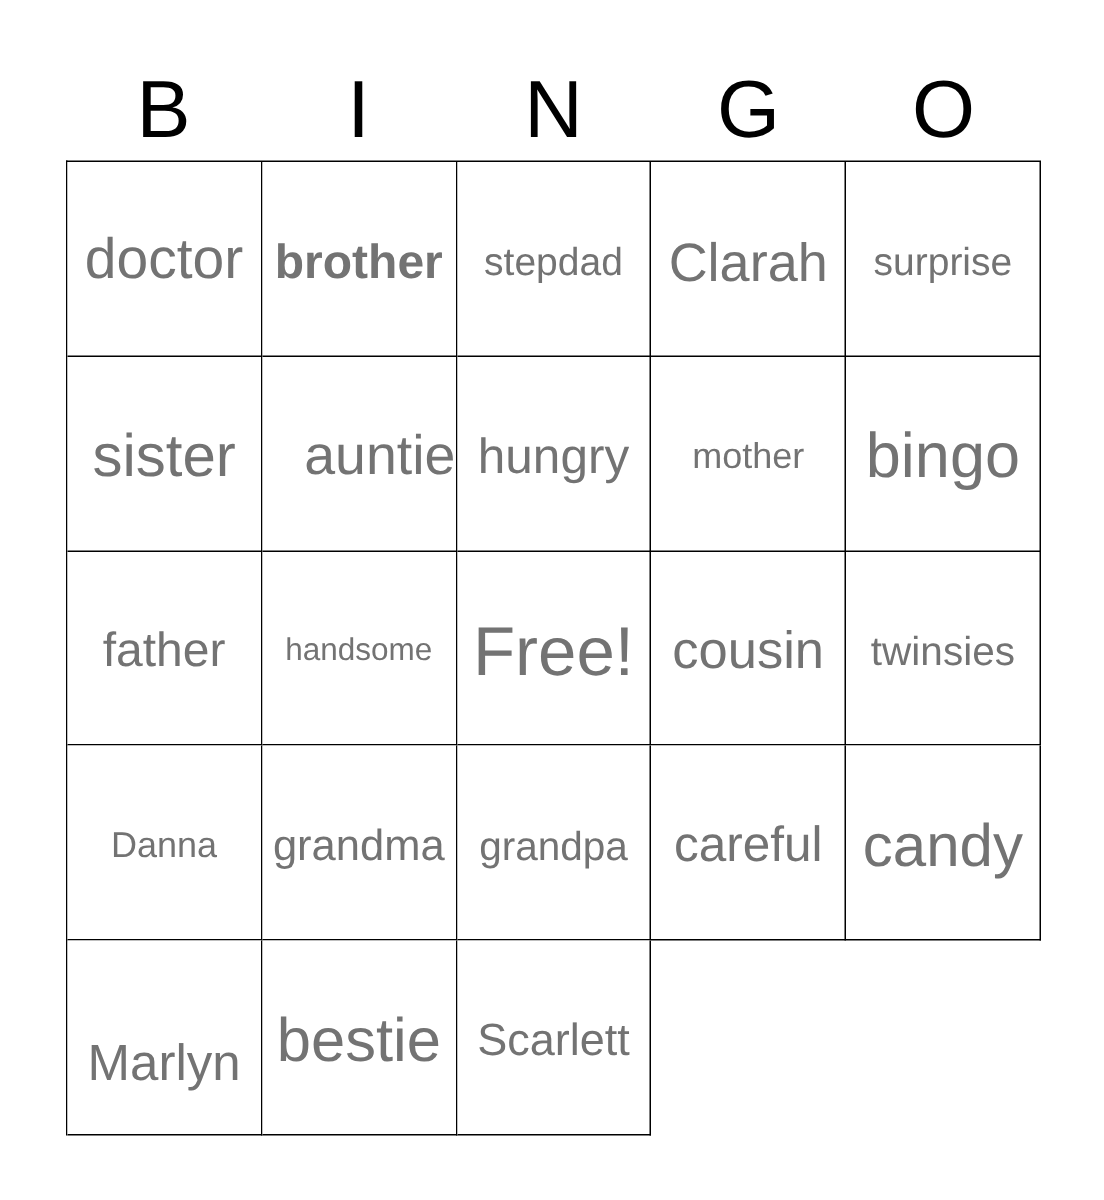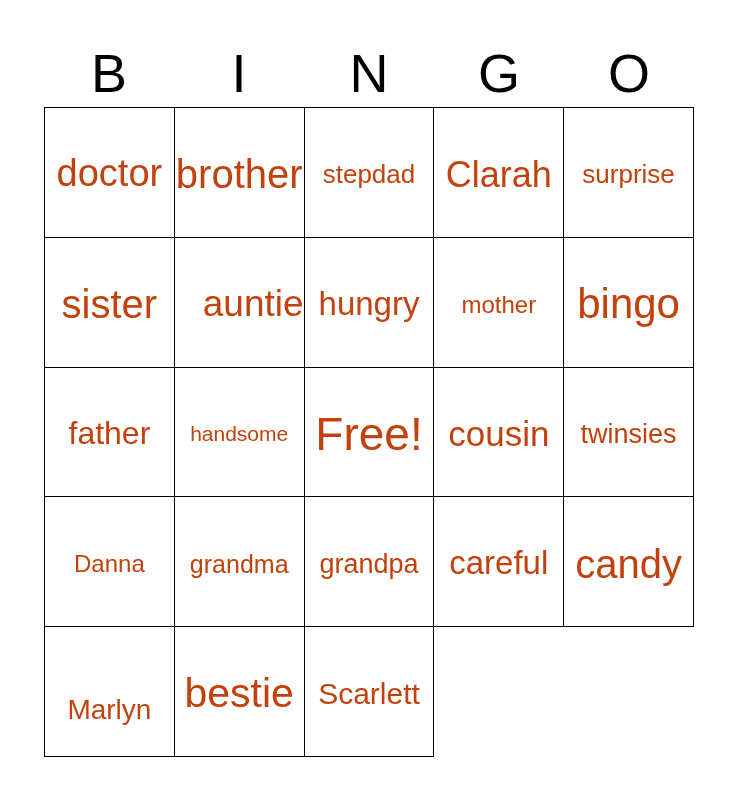--- a/index.html
+++ b/index.html
@@ -70,21 +70,21 @@
     overflow: hidden;
     background: #ffffff;
     position: relative;
   }
 
   .cell-text {
     display: block;
     width: 100%;
     text-align: center;
     line-height: 1.05;
-    color: #c2410c;
+    color: #737373;
     white-space: nowrap;
     
     transform: translateY(2px);
     user-select: none;
   }
 
   
 </style>
 </head>
 <body style="background: rgb(255, 255, 255);">
@@ -98,21 +98,21 @@
     <div class="header-letter">G</div>
     <div class="header-letter">O</div>
   </div>
 
   <div id="bingo-grid">
 
     <div class="bingo-cell">
         <span class="cell-text" style="font-size: 38px;">doctor</span>
       </div>
     <div class="bingo-cell">
-        <span class="cell-text" style="font-size: 40px;">brother</span>
+        <span class="cell-text" style="font-size: 32px; font-weight: bold;">brother</span>
       </div>
     <div class="bingo-cell">
         <span class="cell-text" style="font-size: 26px;">stepdad</span>
       </div>
     <div class="bingo-cell">
         <span class="cell-text" style="font-size: 36px;">Clarah</span>
       </div>
     <div class="bingo-cell">
         <span class="cell-text" style="font-size: 26px;">surprise</span>
       </div>
@@ -146,34 +146,34 @@
         <span class="cell-text" style="font-size: 35px;">cousin</span>
       </div>
     <div class="bingo-cell">
         <span class="cell-text" style="font-size: 27px;">twinsies</span>
       </div>
 
     <div class="bingo-cell">
         <span class="cell-text" style="font-size: 24px;">Danna</span>
       </div>
     <div class="bingo-cell">
-        <span class="cell-text" style="font-size: 25px;">grandma</span>
+        <span class="cell-text" style="font-size: 29px;">grandma</span>
       </div>
     <div class="bingo-cell">
         <span class="cell-text" style="font-size: 27px;">grandpa</span>
       </div>
 
     <div class="bingo-cell">
         <span class="cell-text" style="font-size: 33px;">careful</span>
       </div>
     <div class="bingo-cell">
         <span class="cell-text" style="font-size: 40px;">candy</span>
       </div>
     <div class="bingo-cell">
-        <span class="cell-text" style="font-size: 28px; margin-top: 32px;">Marlyn</span>
+        <span class="cell-text" style="font-size: 34px; margin-top: 32px;">Marlyn</span>
       </div>
     <div class="bingo-cell">
         <span class="cell-text" style="font-size: 41px;">bestie</span>
       </div>
     <div class="bingo-cell">
         <span class="cell-text" style="font-size: 30px;">Scarlett</span>
       </div>
 
   </div>
 </div>

